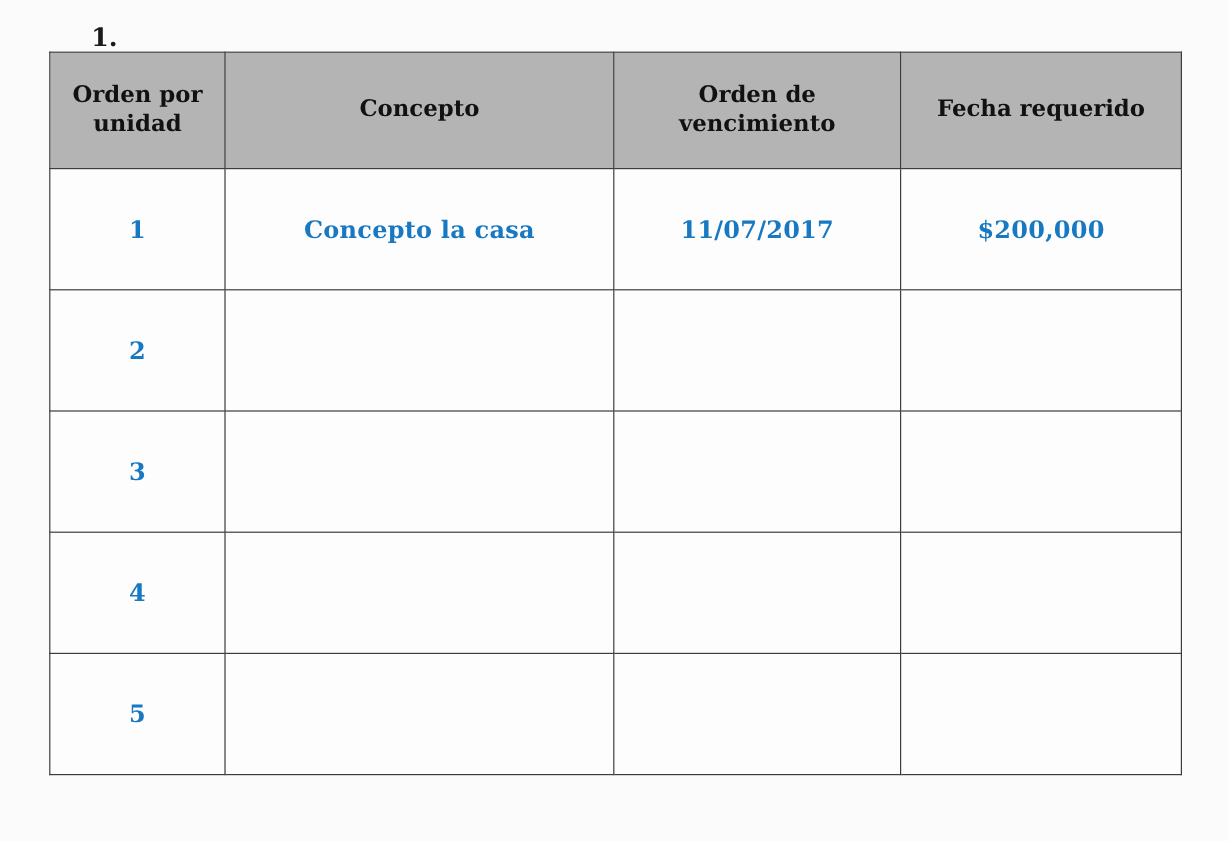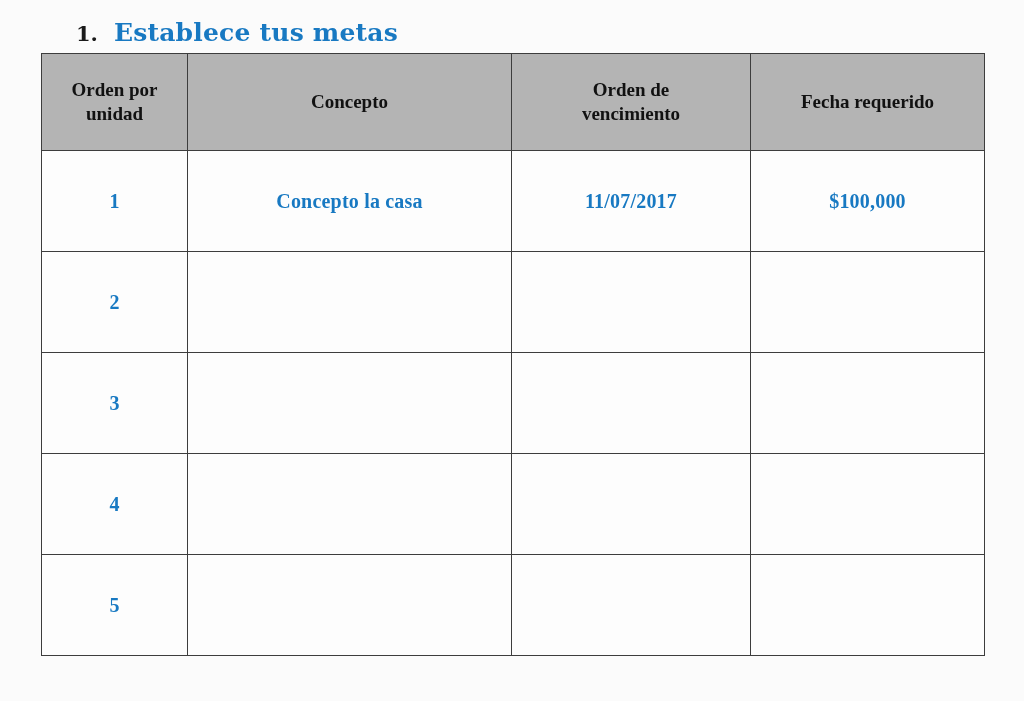--- a/index.html
+++ b/index.html
@@ -31,25 +31,24 @@
   }
   .title-text {
     font-size: 25px;
     font-weight: bold;
     color: #1879c2;
     letter-spacing: 0.2px;
   }
   table.goals-table {
     position: absolute;
     left: 41px;
-    top: 53px;
+    top: 43px;
     width: 943px;
     border-collapse: collapse;
     table-layout: fixed;
-    font-family: Liberation Serif, serif;
   }
   .goals-table th, .goals-table td {
     border: 1.5px solid #3d3d3d;
     text-align: center;
     vertical-align: middle;
   }
   .goals-table thead th {
     height: 97px;
     background: #b4b4b4;
     color: #111111;
@@ -68,21 +67,20 @@
     letter-spacing: 0.2px;
   }
 </style>
 </head>
 <body>
 
 <div class="page">
 
   <div class="title-row">
     <span class="title-num">1.</span>
-    <span class="title-text">Establece tus metas</span>
   </div>
 
   <table class="goals-table">
     <colgroup>
       <col style="width:146px">
       <col style="width:324px">
       <col style="width:239px">
       <col style="width:234px">
     </colgroup>
     <thead>
@@ -93,21 +91,21 @@
         <th>Orden de
 vencimiento</th>
         <th>Fecha requerido</th>
       </tr>
     </thead>
     <tbody>
       <tr>
         <td>1</td>
         <td>Concepto la casa</td>
         <td>11/07/2017</td>
-        <td>$100,000</td>
+        <td>$200,000</td>
       </tr>
       <tr>
         <td>2</td>
         <td></td>
         <td></td>
         <td></td>
       </tr>
       <tr>
         <td>3</td>
         <td></td>

